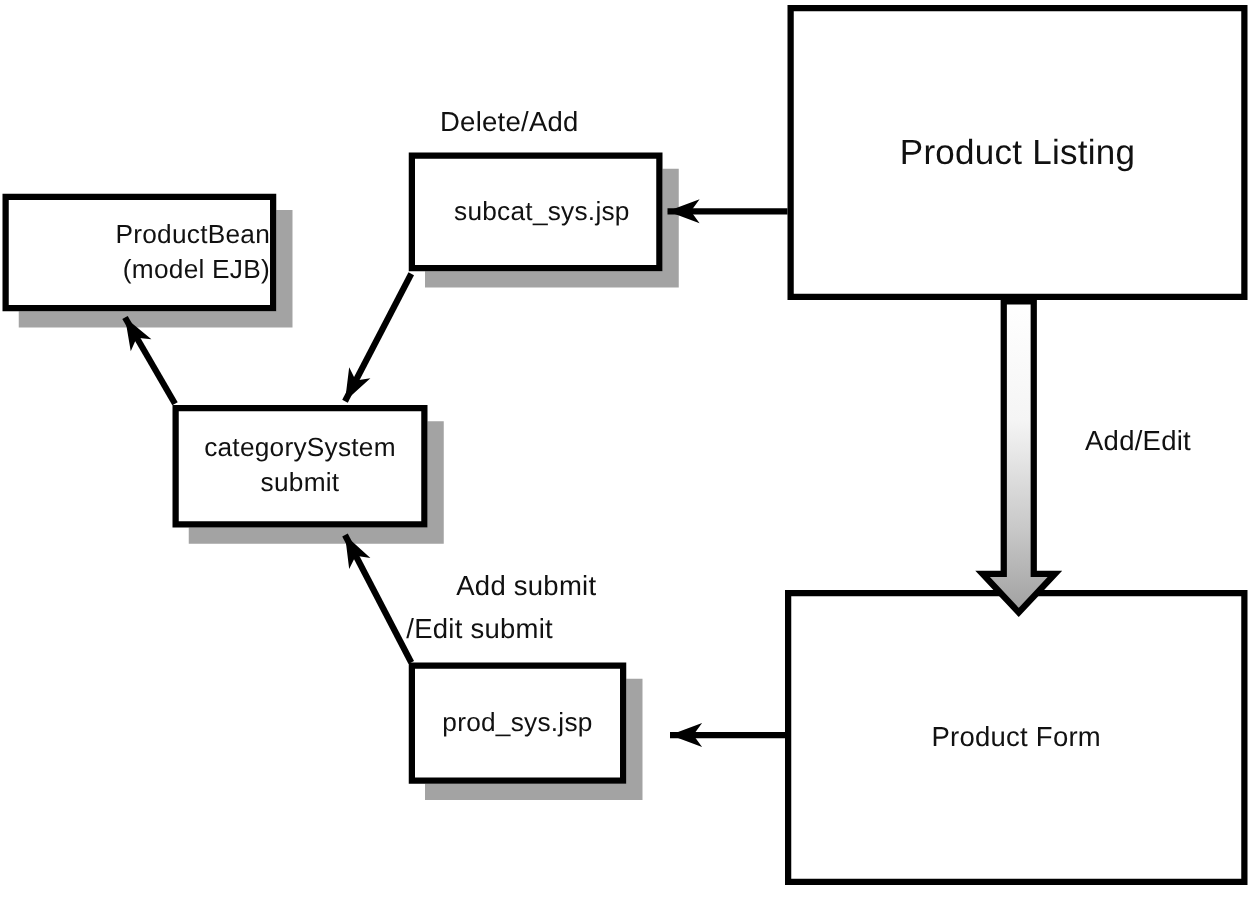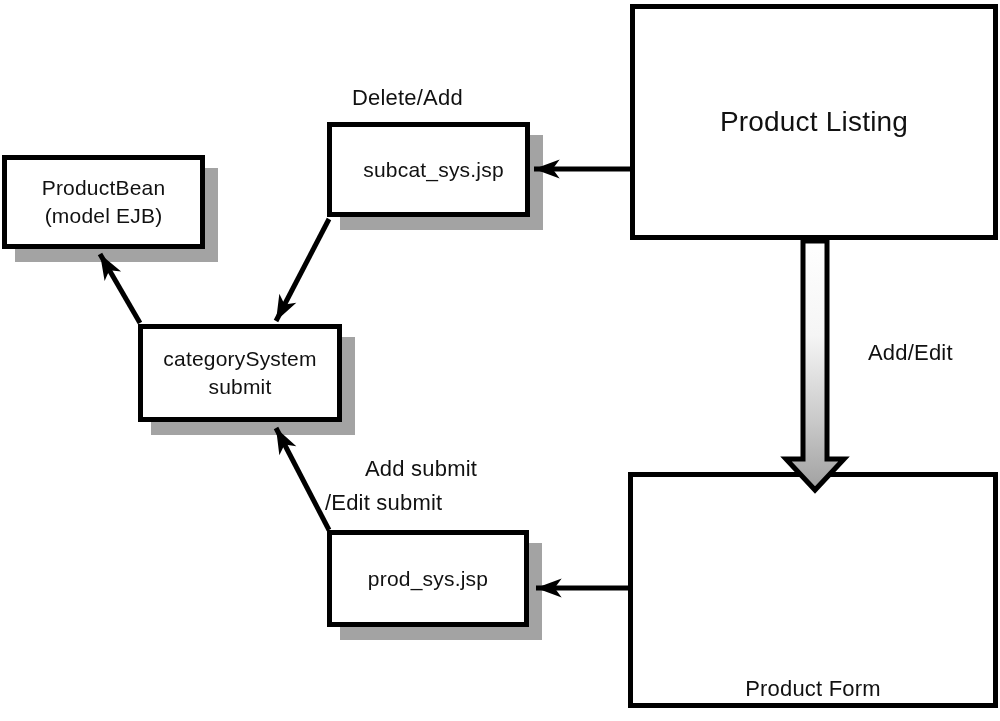--- a/index.html
+++ b/index.html
@@ -33,24 +33,24 @@
     text-align: center;
     font-size: 21px;
     line-height: 28px;
     letter-spacing: 0.2px;
     z-index: 2;
   }
   .node.shadowed {
     box-shadow: 13px 13px 0 0 #a3a3a3;
   }
   #node-product-listing { left: 630px; top: 4px;   width: 368px; height: 236px; font-size: 28px; }
-  #node-product-form    { left: 628px; top: 472px; width: 370px; height: 236px; font-size: 22px; justify-content: flex-end; }
+  #node-product-form    { left: 628px; top: 472px; width: 370px; height: 236px; font-size: 22px; }
   #node-subcat-jsp      { left: 327px; top: 122px; width: 203px; height: 95px; padding-left: 10px; }
-  #node-prod-jsp        { left: 327px; top: 530px; width: 202px; height: 97px; }
-  #node-product-bean    { left: 2px;   top: 155px; width: 203px; height: 94px; }
+  #node-prod-jsp        { left: 327px; top: 530px; width: 174px; height: 97px; }
+  #node-product-bean    { left: 2px;   top: 155px; width: 219px; height: 94px; align-items: flex-end; }
   #node-category-system { left: 138px; top: 324px; width: 204px; height: 98px; }
 
   .annotation {
     position: absolute;
     font-size: 22px;
     line-height: 33px;
     letter-spacing: 0.2px;
     white-space: nowrap;
     z-index: 3;
     color: #111111;

